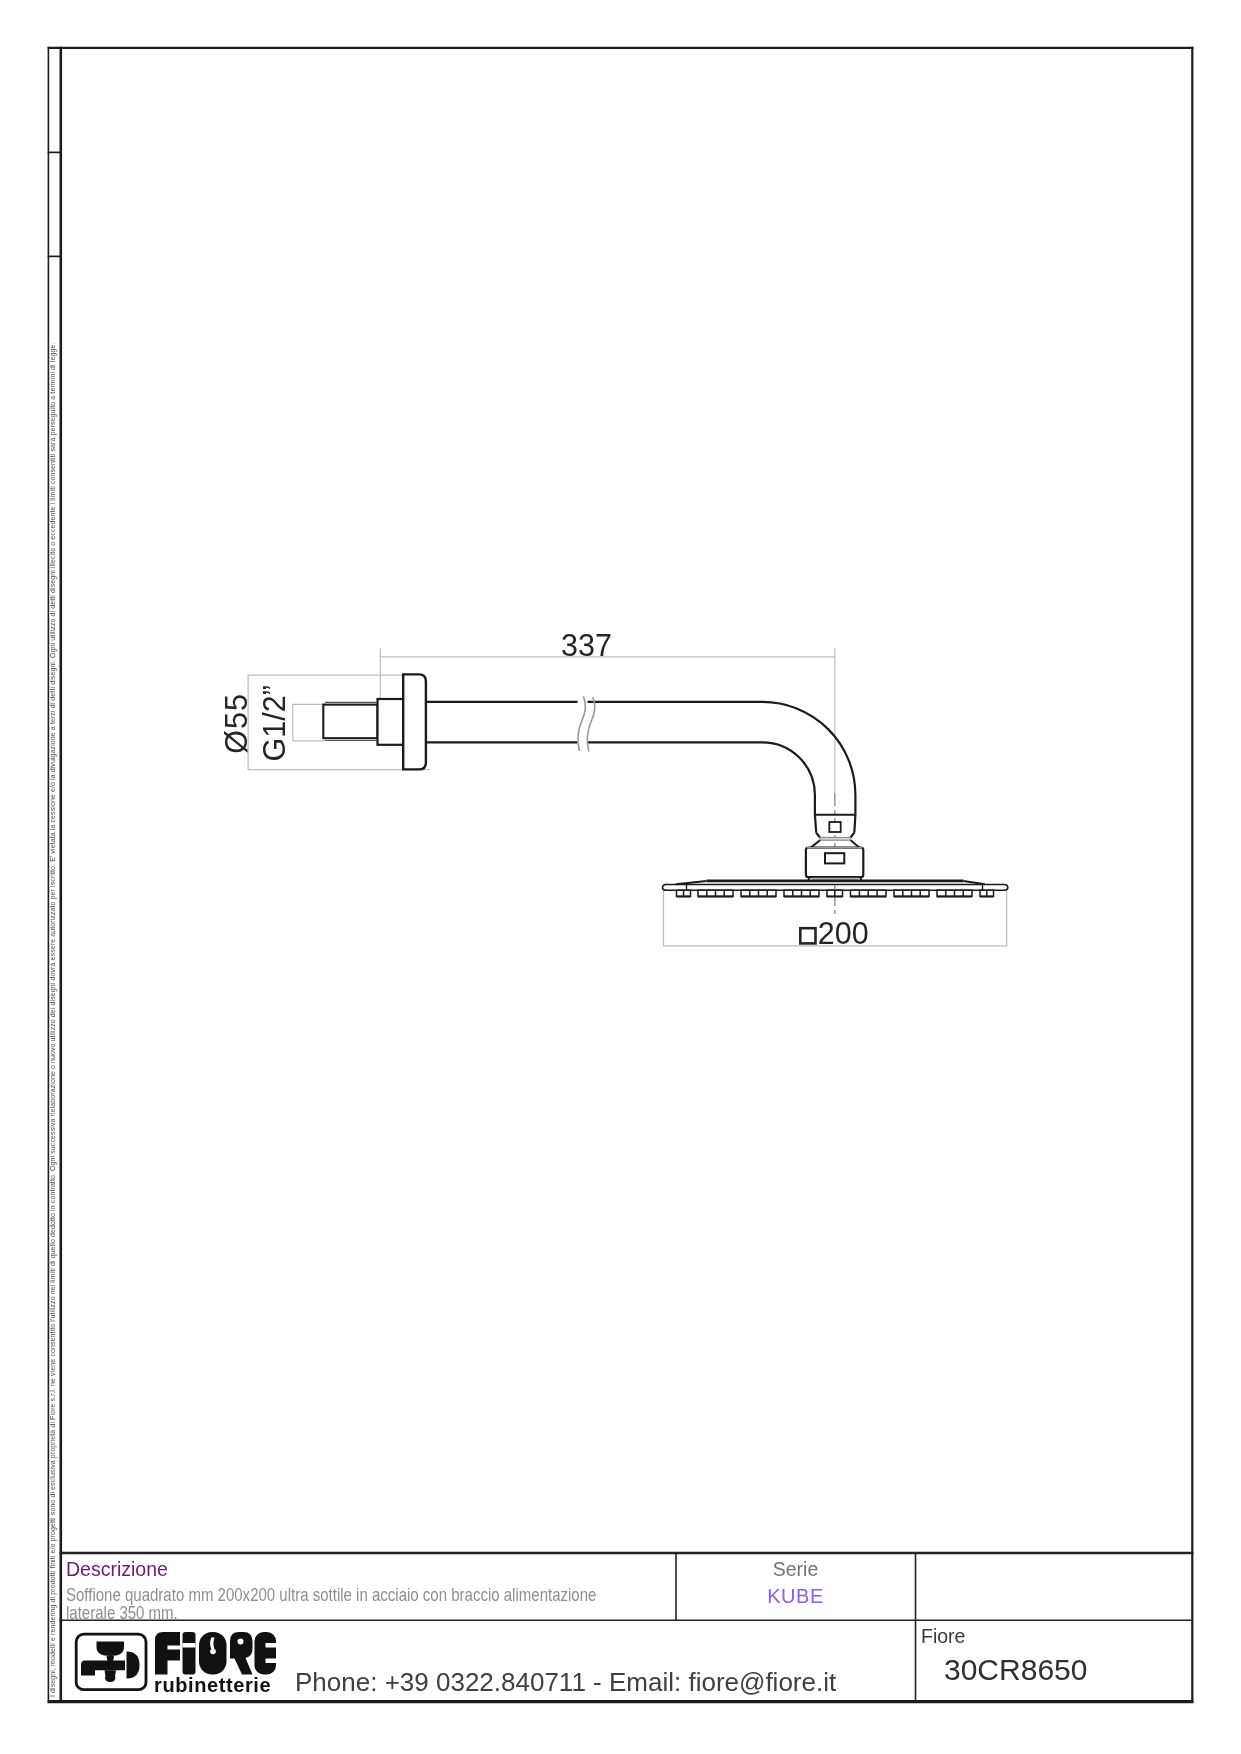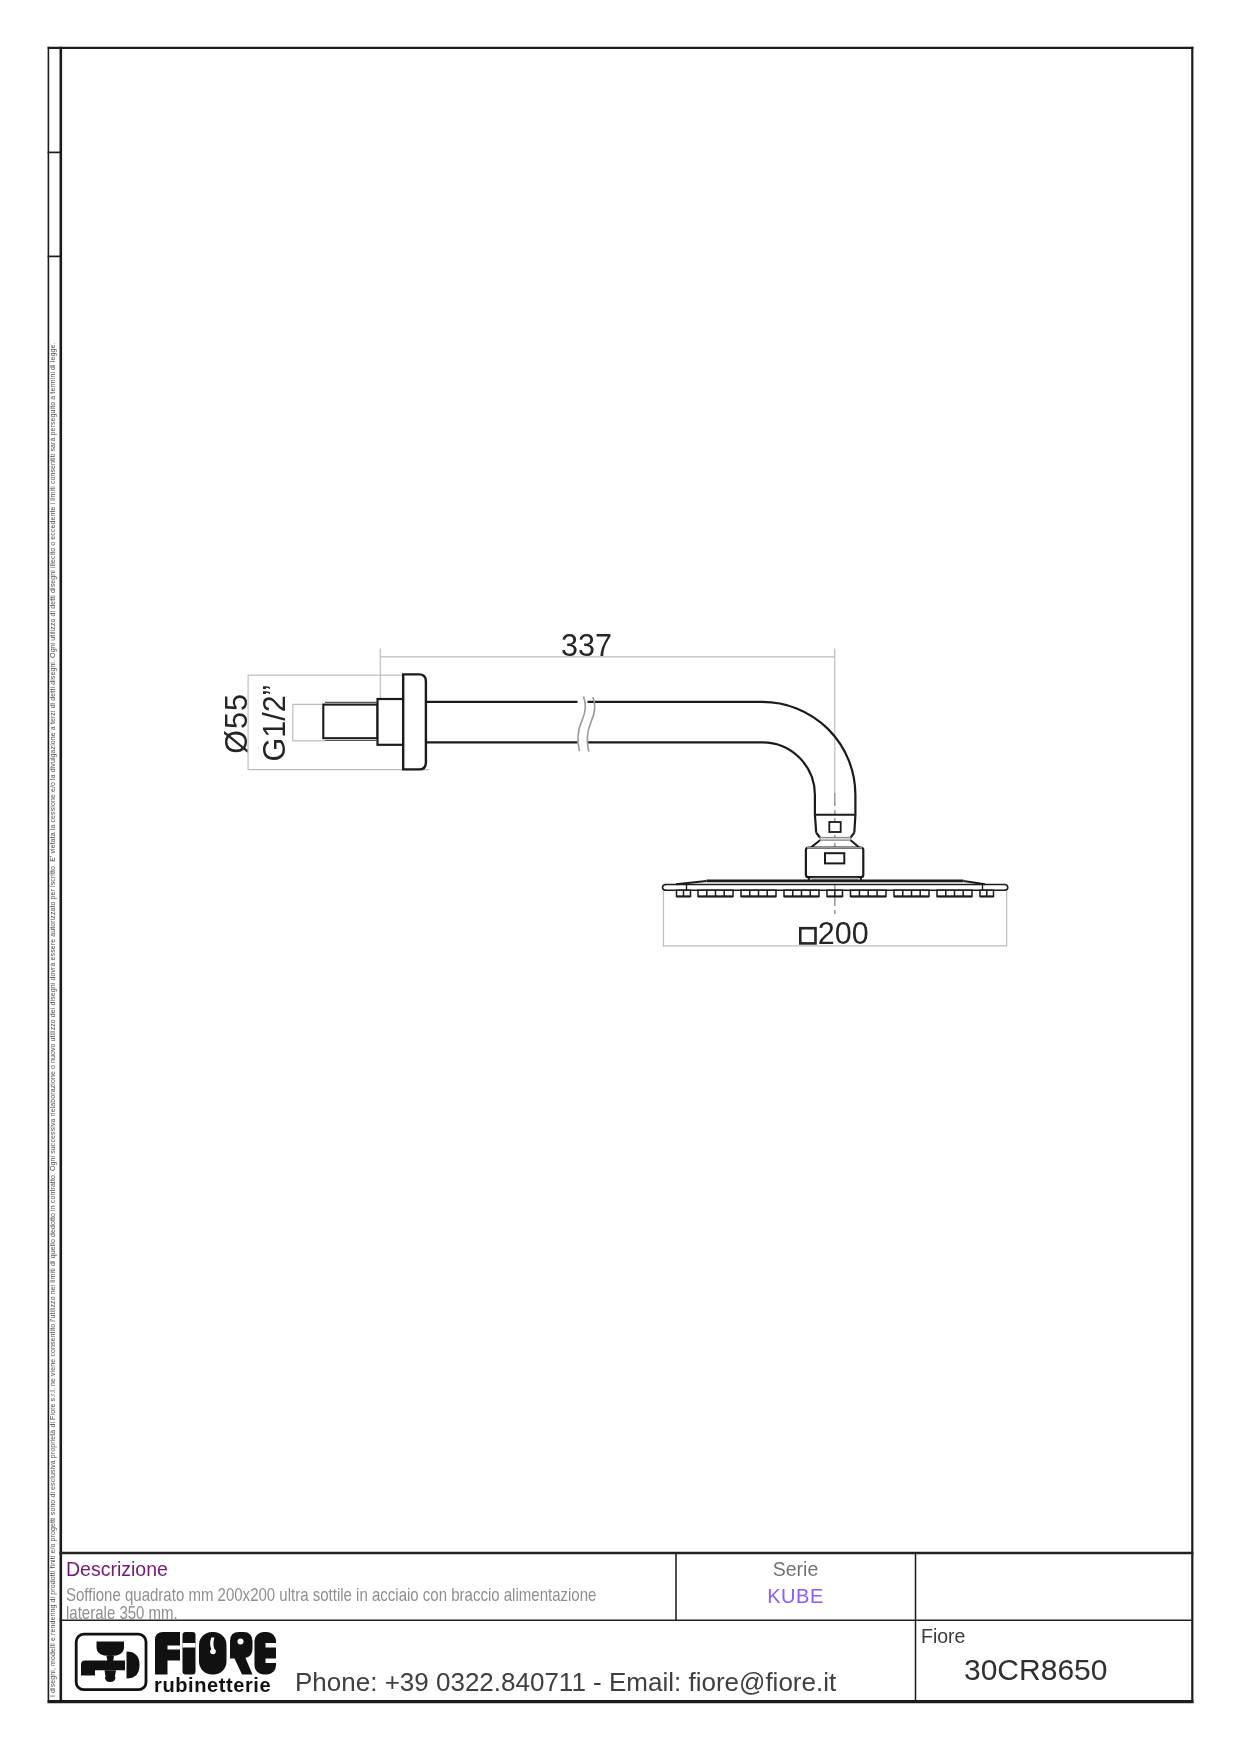--- a/index.html
+++ b/index.html
@@ -176,21 +176,21 @@
 <div class="abs" style="left:66px;top:1583.5px;font-size:19px;color:#8f8f8f;transform:scaleX(0.79);transform-origin:0 0;">Soffione quadrato mm 200x200 ultra sottile in acciaio con braccio alimentazione</div>
 
 <div class="abs" style="left:66px;top:1601.5px;font-size:19px;color:#8f8f8f;transform:scaleX(0.79);transform-origin:0 0;">laterale 350 mm.</div>
 
 <div class="abs" style="left:676px;width:239px;top:1558px;font-size:19.5px;color:#737373;text-align:center;">Serie</div>
 
 <div class="abs" style="left:676px;width:239px;top:1585px;font-size:20px;color:#8b5cf6;text-align:center;letter-spacing:0.5px;">KUBE</div>
 
 <div class="abs" style="left:921px;top:1624.5px;font-size:19.5px;color:#3a3a3a;">Fiore</div>
 
-<div class="abs" style="left:944px;top:1653px;font-size:30px;color:#2f2f2f;margin-left:20px;">30CR8650</div>
+<div class="abs" style="left:944px;top:1653px;font-size:30px;color:#2f2f2f;">30CR8650</div>
 
 
 <div class="abs" style="left:295px;top:1666.5px;font-size:26px;color:#404040;">Phone: +39 0322.840711 - Email: fiore@fiore.it</div>
 
 <svg width="230" height="75" viewBox="0 0 230 75" style="position:absolute;left:70px;top:1625px" fill="none">
 
   <rect x="6.2" y="9.2" width="69.8" height="55.5" rx="7.5" stroke="#111" stroke-width="2.8"></rect>
 
   <g fill="#111">
     <path d="M26.5,16.5 H54 V22 Q54,31 40.2,31 Q26.5,31 26.5,22 Z"></path>

